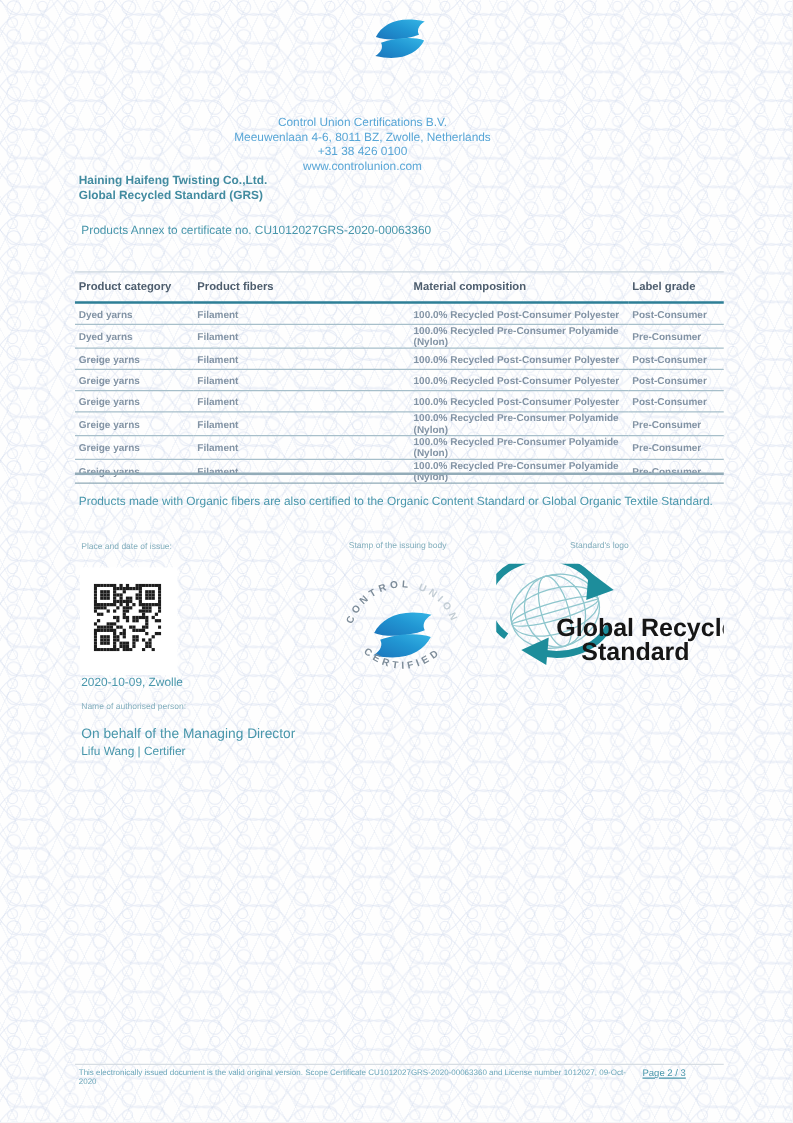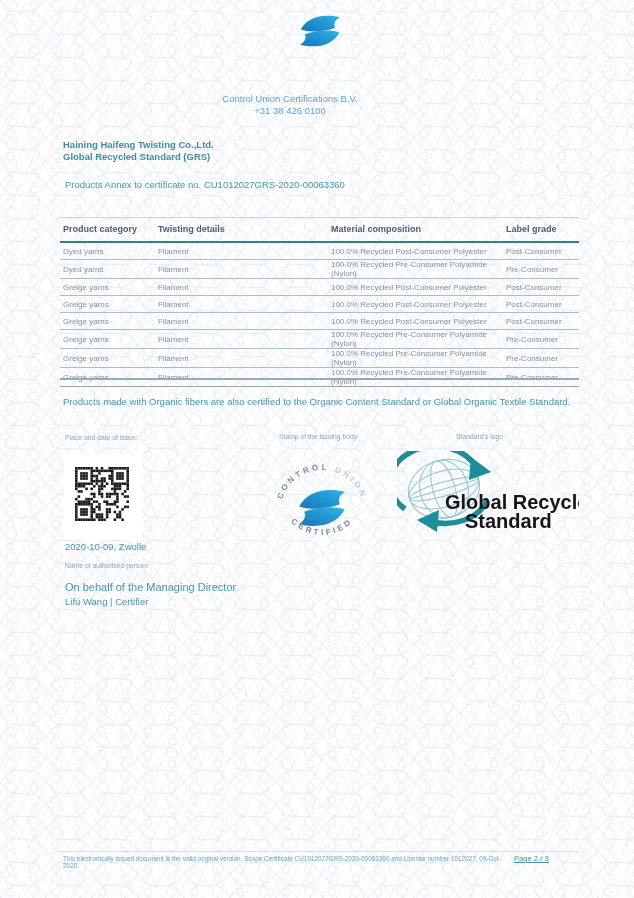--- a/index.html
+++ b/index.html
@@ -15,21 +15,21 @@
   .cu-logo{left:294px;top:8px;}
   .addr{left:0;top:93px;width:580px;text-align:center;color:#58a6d6;font-size:9.5px;line-height:11.5px;}
   .holder{left:63px;top:139px;color:#428ba0;font-weight:bold;font-size:9.5px;line-height:11.5px;}
   .annex{left:65px;top:179px;color:#4896ab;font-size:9.5px;}
   .intro{left:63px;top:193px;color:#4896ab;font-size:9.5px;}
   
   .tablewrap{left:60px;top:217px;width:519px;}
   table{border-collapse:collapse;width:100%;}
   thead th{text-align:left;color:#4d5d6d;font-size:9px;font-weight:bold;
            padding:6px 2px 7px 3px;border-top:1px solid #ccd6de;border-bottom:2px solid #2e7f96;margin-left:32px;}
-  tbody td{color:#8293a4;font-size:8px;padding:0 2px 0 3px;height:16px;border-bottom:1px solid #a7bfca;}
+  tbody td{color:#8293a4;font-size:8px;padding:0 2px 0 3px;height:16px;border-bottom:1px solid #a7bfca;font-weight:bold;}
   tbody tr:last-child td{border-bottom:1px solid #8fa9b6;}
   .tbl-endline{left:60px;top:378px;width:519px;height:0;border-bottom:2px solid #93acb8;}
   .c0{width:93px;} .c1{width:176px;} .c2{width:177px;} .c3{width:73px;}
   
   .note{left:63px;top:396px;width:516px;color:#4896ab;font-size:9.5px;line-height:12px;}
   .minilabel{color:#82aebc;font-size:6.8px;}
   .lbl-place{left:65px;top:434px;} .lbl-stamp{left:279px;top:433px;} .lbl-logo{left:456px;top:433px;}
   
   .qr-box{left:64px;top:454px;width:78px;height:86px;background:#ffffff;}
   .qr{left:75px;top:467px;}
@@ -78,36 +78,38 @@
     <rect width="634" height="898" fill="url(#guil)" opacity="0.6"></rect>
   </svg>
   <div class="bg-diag"></div>
 
   <svg class="abs cu-logo" width="52" height="46" viewBox="0 0 100 100">
     <use href="#cu-swoosh" width="100" height="100"></use>
   </svg>
 
   <div class="abs addr">
     <div>Control Union Certifications B.V.</div>
+    <div>Meeuwenlaan 4-6, 8011 BZ, Zwolle, Netherlands</div>
     <div>+31 38 426 0100</div>
+    <div>www.controlunion.com</div>
   </div>
 
   <div class="abs holder">
     <div>Haining Haifeng Twisting Co.,Ltd.</div>
     <div>Global Recycled Standard (GRS)</div>
   </div>
 
   <div class="abs annex">Products Annex to certificate no.  CU1012027GRS-2020-00063360</div>
 
   <div class="abs tablewrap">
     <table>
       <thead>
         <tr>
           <th class="c0">Product category</th>
-          <th class="c1">Twisting details</th>
+          <th class="c1">Product fibers</th>
           <th class="c2">Material composition</th>
           <th class="c3">Label grade</th>
         </tr>
       </thead>
       <tbody>
           <tr>
             <td>Dyed yarns</td>
             <td>Filament</td>
             <td>100.0% Recycled Post-Consumer Polyester</td>
             <td>Post-Consumer</td>

